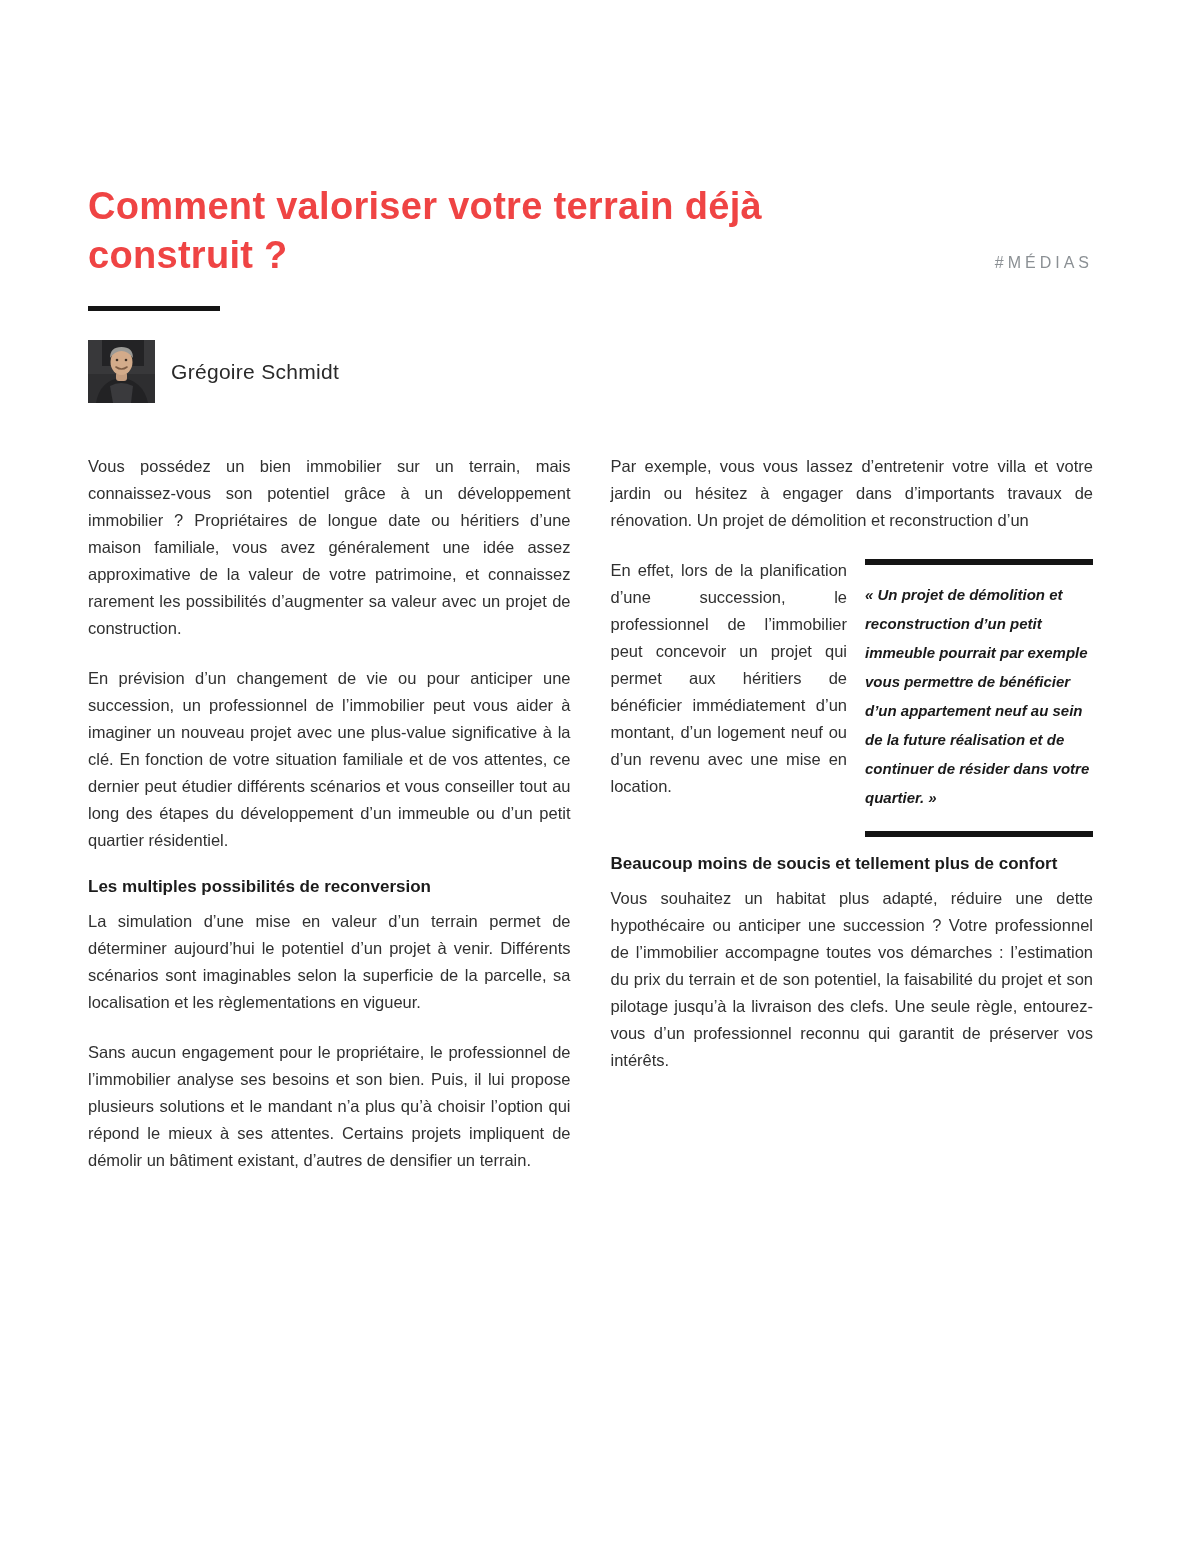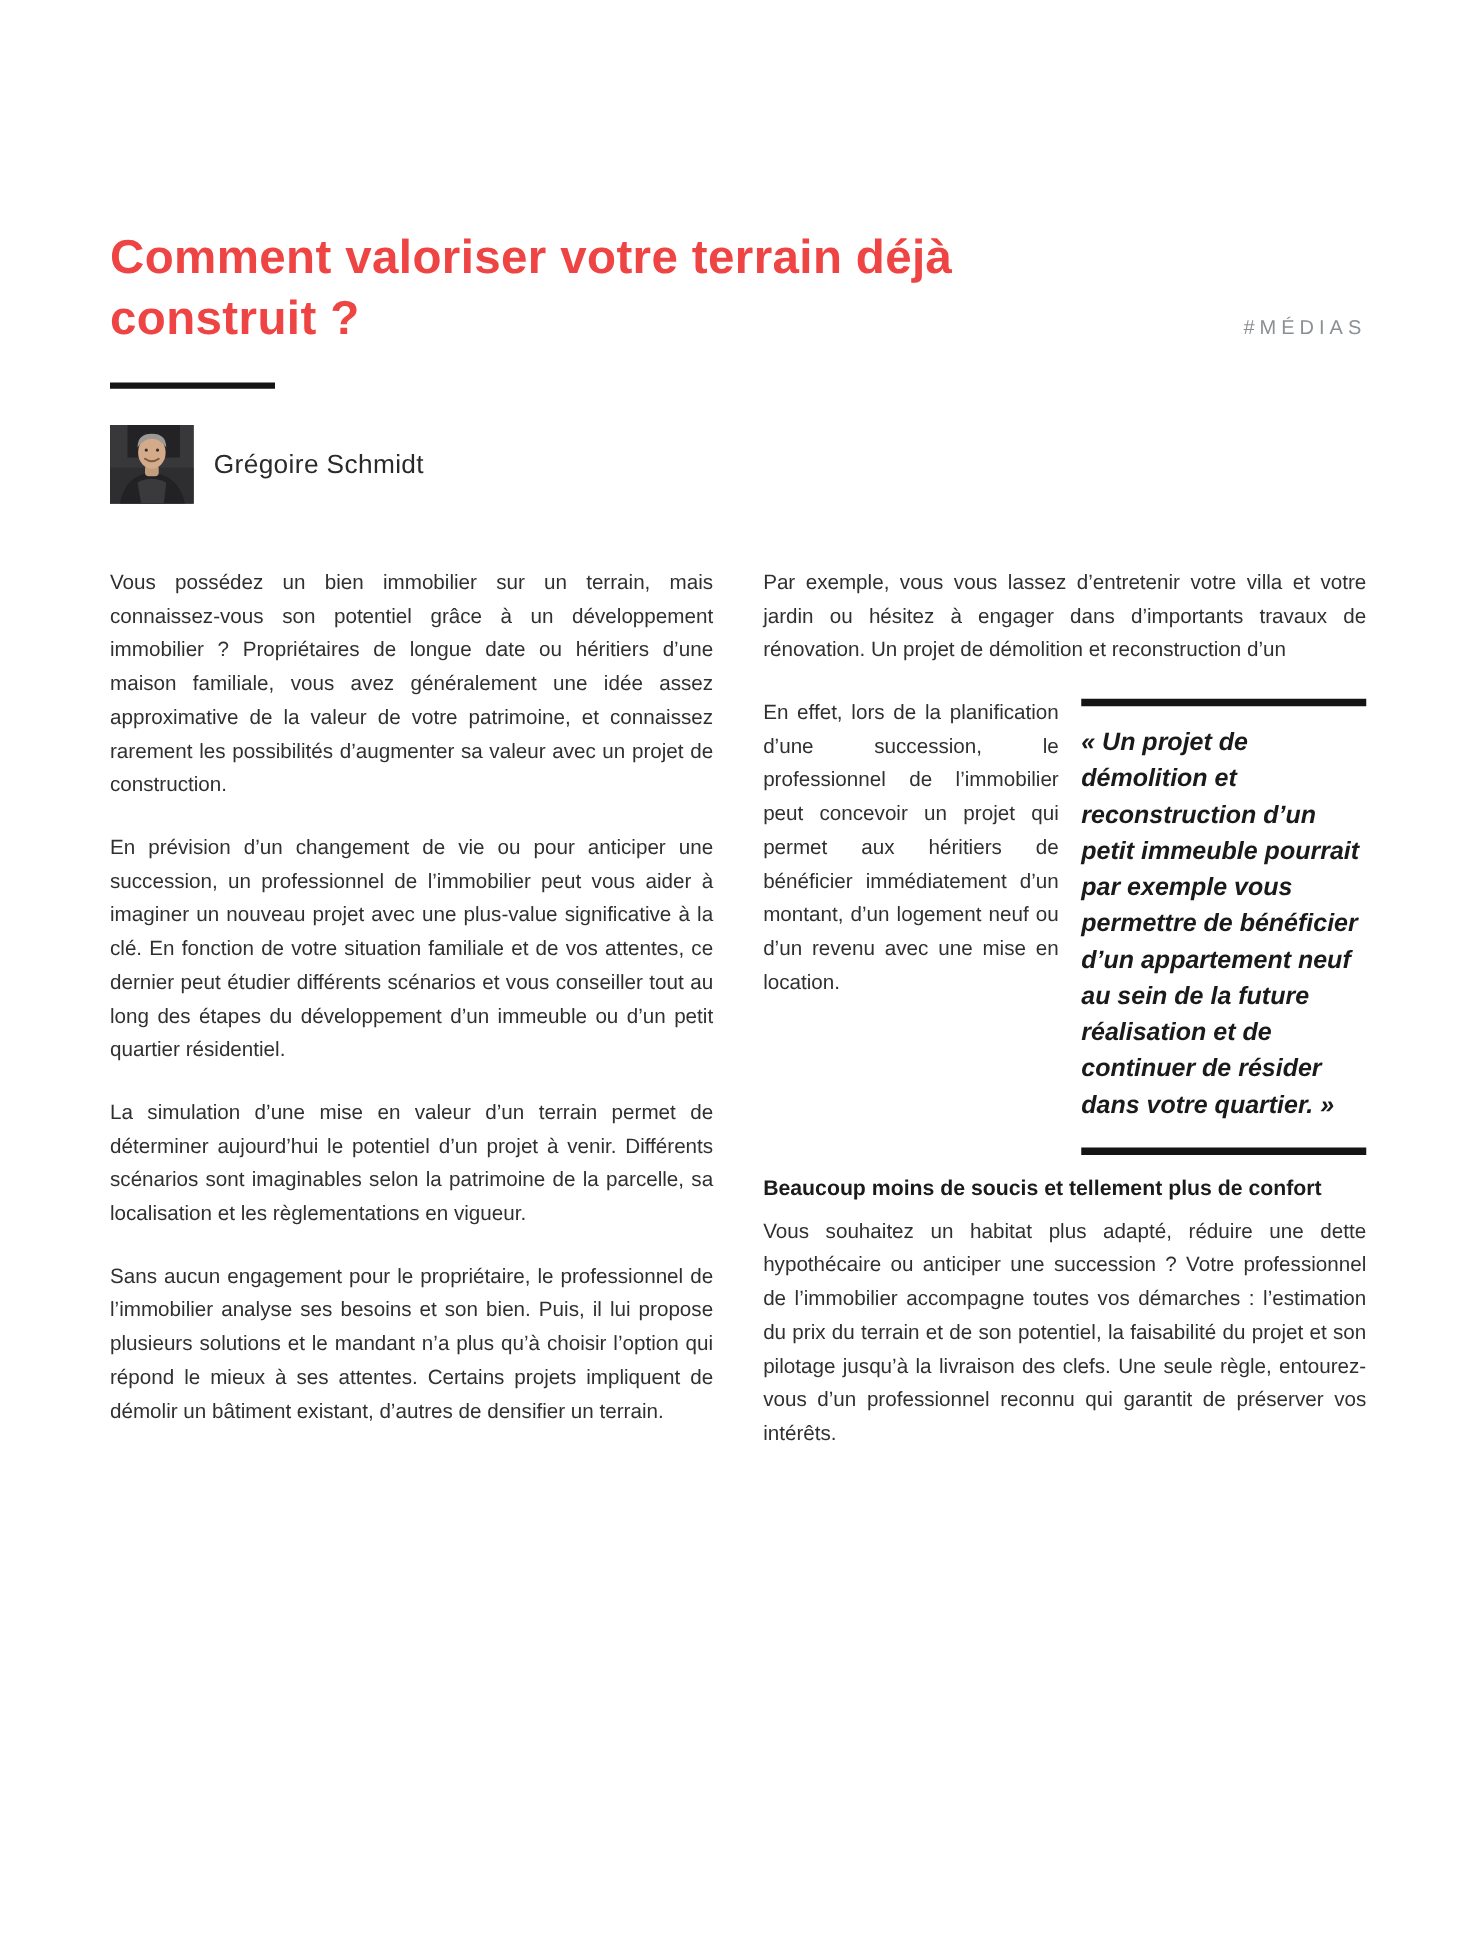--- a/index.html
+++ b/index.html
@@ -84,21 +84,21 @@
   .wrapzone::after { content: ""; display: block; clear: both; }
   .pullquote {
     float: right;
     width: 228px;
     margin: 2px 0 14px 18px;
     border-top: 6px solid #141414;
     border-bottom: 6px solid #141414;
     padding: 15px 0 19px 0;
   }
   .pullquote p.quote-text {
-    font-size: 20px;
+    font-size: 15px;
     font-weight: 700;
     font-style: italic;
     line-height: 29px;
     color: #1a1a1a;
     text-align: left;
     margin: 0;
   }
 
   .press-note {
     font-size: 14.5px !important;
@@ -144,21 +144,22 @@
         </svg>
       </div>
       <span class="author-name">Grégoire Schmidt</span>
     </div>
 
     <div class="columns">
 
       <div class="col">
         <p>Vous possédez un bien immobilier sur un terrain, mais connaissez-vous son potentiel grâce à un développement immobilier ? Propriétaires de longue date ou héritiers d’une maison familiale, vous avez généralement une idée assez approximative de la valeur de votre patrimoine, et connaissez rarement les possibilités d’augmenter sa valeur avec un projet de construction.</p>
         <p>En prévision d’un changement de vie ou pour anticiper une succession, un professionnel de l’immobilier peut vous aider à imaginer un nouveau projet avec une plus-value significative à la clé. En fonction de votre situation familiale et de vos attentes, ce dernier peut étudier différents scénarios et vous conseiller tout au long des étapes du développement d’un immeuble ou d’un petit quartier résidentiel.</p>
-        <p>La simulation d’une mise en valeur d’un terrain permet de déterminer aujourd’hui le potentiel d’un projet à venir. Différents scénarios sont imaginables selon la patrimoine de la parcelle, sa localisation et les règlementations en vigueur.</p>
+        <h3>Les multiples possibilités de reconversion</h3>
+        <p>La simulation d’une mise en valeur d’un terrain permet de déterminer aujourd’hui le potentiel d’un projet à venir. Différents scénarios sont imaginables selon la superficie de la parcelle, sa localisation et les règlementations en vigueur.</p>
         <p>Sans aucun engagement pour le propriétaire, le professionnel de l’immobilier analyse ses besoins et son bien. Puis, il lui propose plusieurs solutions et le mandant n’a plus qu’à choisir l’option qui répond le mieux à ses attentes. Certains projets impliquent de démolir un bâtiment existant, d’autres de densifier un terrain.</p>
       </div>
 
       <div class="col">
         <p>Par exemple, vous vous lassez d’entretenir votre villa et votre jardin ou hésitez à engager dans d’importants travaux de rénovation. Un projet de démolition et reconstruction d’un</p>
         <div class="wrapzone">
           <aside class="pullquote">
             <p class="quote-text">« Un projet de démolition et reconstruction d’un petit immeuble pourrait par exemple vous permettre de bénéficier d’un appartement neuf au sein de la future réalisation et de continuer de résider dans votre quartier. »</p>
           </aside>
           <p>En effet, lors de la planification d’une succession, le professionnel de l’immobilier peut concevoir un projet qui permet aux héritiers de bénéficier immédiatement d’un montant, d’un logement neuf ou d’un revenu avec une mise en location.</p>

